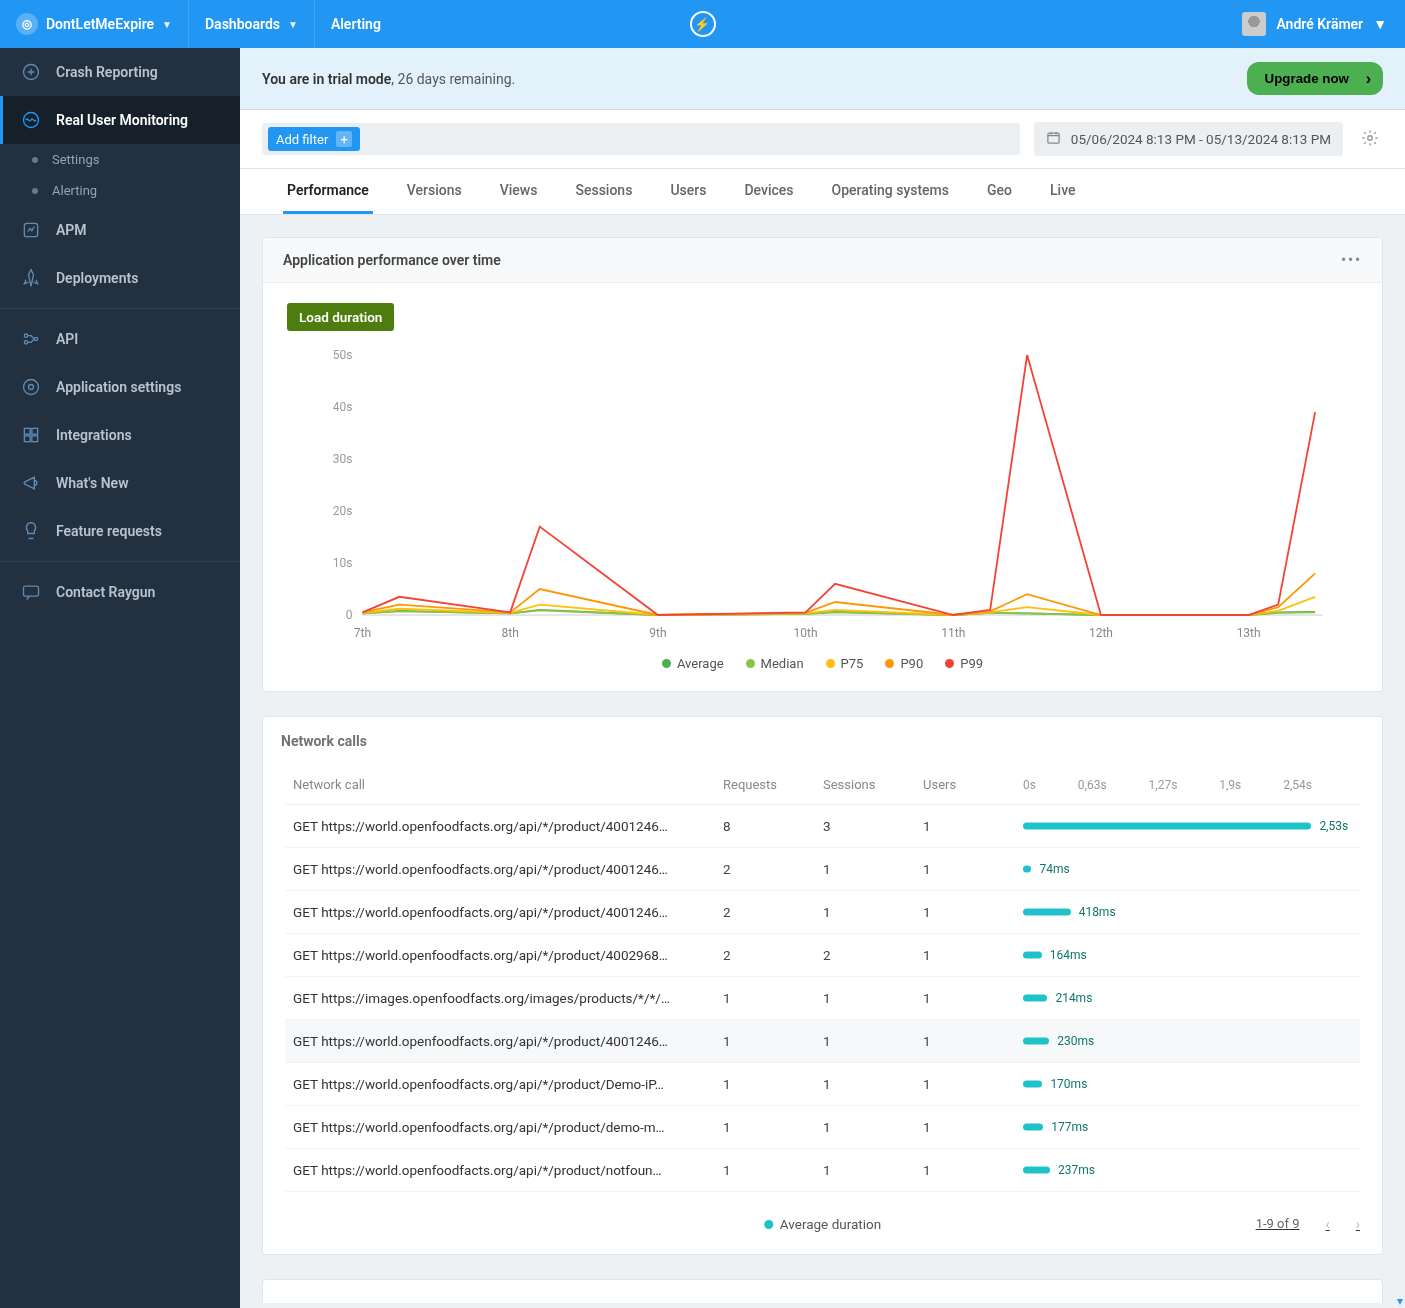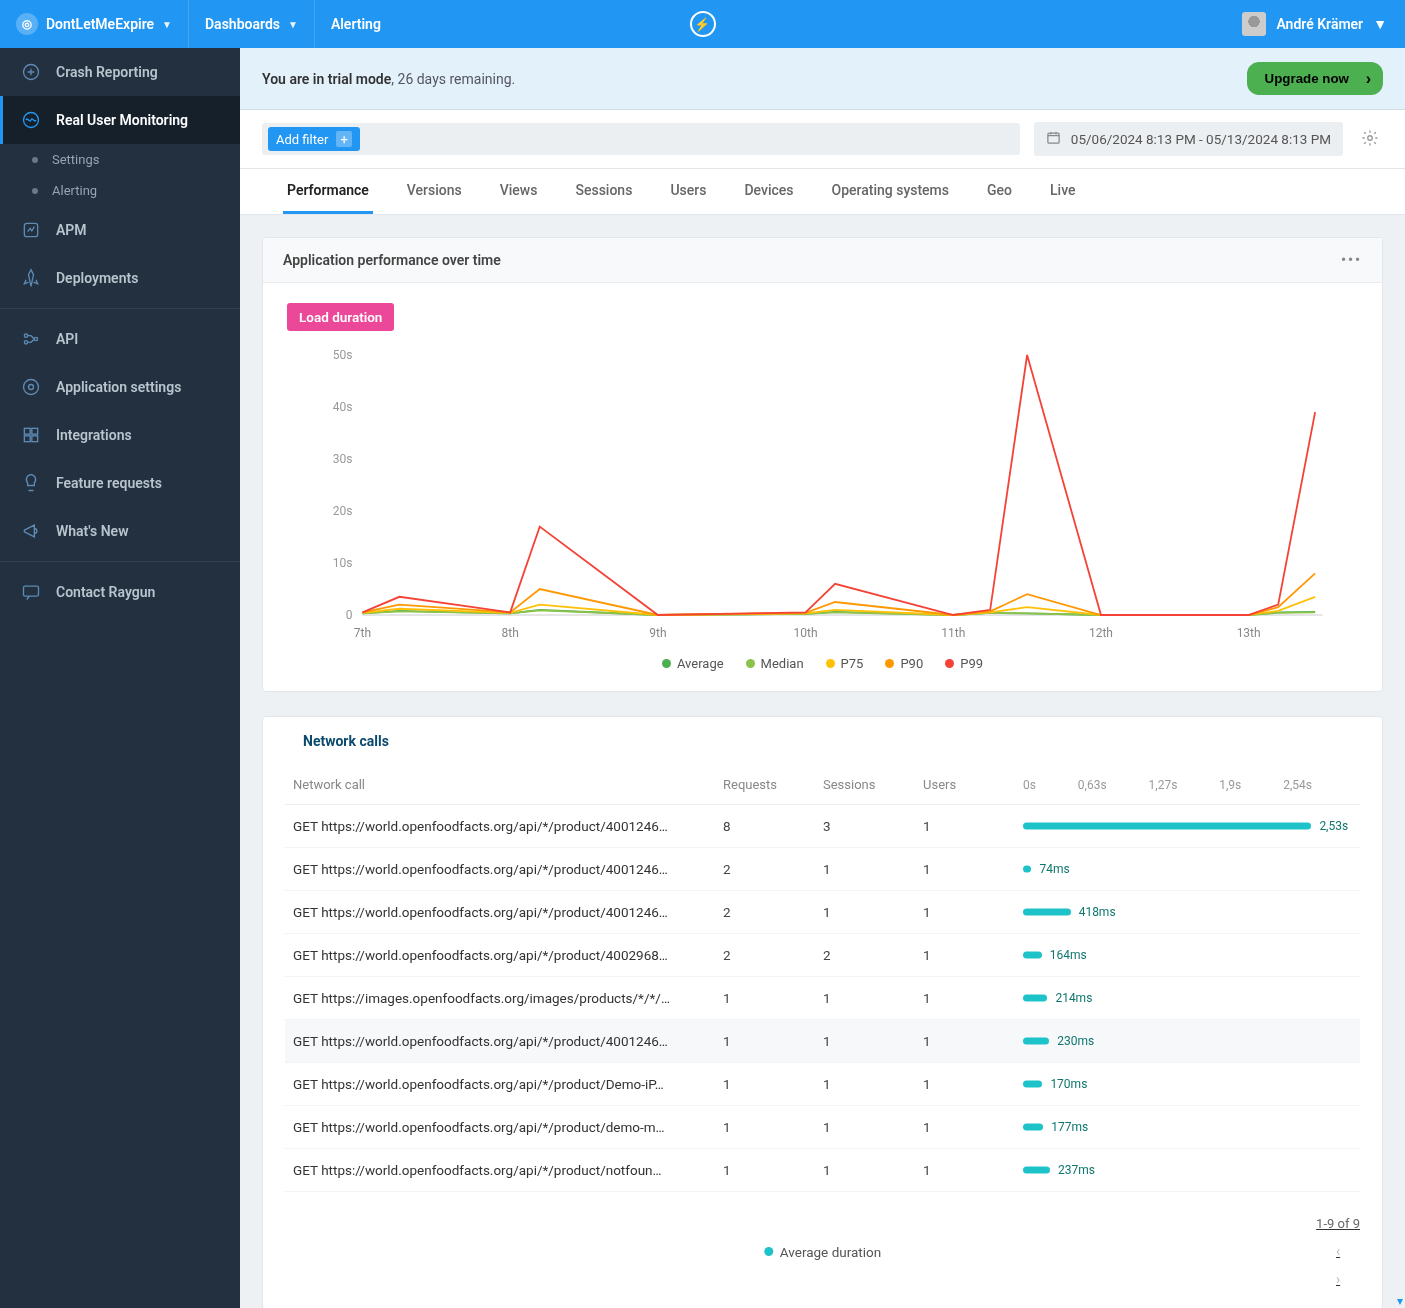--- a/index.html
+++ b/index.html
@@ -144,33 +144,33 @@
   }
   .panel-header {
     background:#f7f9fa; border-bottom:1px solid #e8ecef;
     padding:14px 20px; display:flex; align-items:center;
     font-weight:600; color:#444;
   }
   .panel-header .more { margin-left:auto; color:#888; cursor:pointer; letter-spacing:2px; font-weight:700; }
 
   .chart-wrap { padding:20px 24px 18px; }
   .badge-gray {
-    display:inline-block; background:#ec4899; color:#fff; font-weight:600;
+    display:inline-block; background:#4d7c0f; color:#fff; font-weight:600;
     padding:6px 12px; border-radius:3px; font-size:13.5px; margin-bottom:14px;
   }
   .chart-svg { width:100%; height:300px; }
   .legend-row {
     display:flex; justify-content:center; gap:22px; padding:8px 0 2px;
     font-size:13px; color:#555;
   }
   .legend-row span { display:flex; align-items:center; gap:6px; }
   .dot { width:9px; height:9px; border-radius:50%; display:inline-block; }
 
   
-  .net-head { padding:16px 40px; font-weight:700; color:#0c4a6e; }
+  .net-head { padding:16px 18px; font-weight:700; color:#737373; }
   .net-table { width:100%; padding:0 22px 10px; }
   .net-columns, .net-row {
     display:grid;
     grid-template-columns: 430px 100px 100px 100px 1fr;
     align-items:center; padding:12px 8px;
   }
   .net-columns { color:#888; font-size:13px; border-bottom:1px solid #eee; }
   .net-row { border-bottom:1px solid #f1f3f5; font-size:13.5px; color:#444; }
   .net-row.hl { background:#f6f8fa; }
   .net-call { white-space:nowrap; overflow:hidden; text-overflow:ellipsis; padding-right:14px; color:#333; }
@@ -187,21 +187,21 @@
     position:absolute; top:50%; transform:translateY(-50%);
     color:#0f766e; font-size:12px; white-space:nowrap;
   }
   .net-footer {
     display:flex; align-items:center; padding:14px 22px 22px; position:relative;text-decoration:underline;
   }
   .net-legend {
     position:absolute; left:50%; transform:translateX(-50%);
     display:flex; align-items:center; gap:7px; color:#555; font-size:13.5px;
   }
-  .pager { margin-left:auto; display:flex; align-items:center; gap:12px; color:#666; font-size:13px;flex-direction:column; }
+  .pager { margin-left:auto; display:flex; gap:26px; color:#666; font-size:13px; }
   .pager .nav { color:#bbb; cursor:pointer; font-size:14px; }
 
   
   .scroll-hint { position:absolute; right:0; top:0; width:17px; height:100%; background:transparent; }
   .scroll-hint::before { content:"▴"; position:absolute; top:0; right:2px; color:#2196f3; font-size:12px; }
   .scroll-hint::after { content:"▾"; position:absolute; bottom:0; right:2px; color:#2196f3; font-size:12px; }
 </style>
 </head>
 <body>
 
@@ -304,32 +304,32 @@
             <rect x="13" y="4" width="7" height="7"></rect>
             <rect x="4" y="13" width="7" height="7"></rect>
             <rect x="13" y="13" width="7" height="7"></rect>
           </svg>
         </span>
         <span>Integrations</span>
       </div>
       <div class="side-item">
         <span class="side-icon">
           <svg viewBox="0 0 24 24">
+            <path d="M4 11l12-6v14L4 13zM16 9a3 3 0 0 1 0 6"></path>
+          </svg>
+        </span>
+        <span>What's New</span>
+      </div>
+      <div class="side-item">
+        <span class="side-icon">
+          <svg viewBox="0 0 24 24">
             <path d="M12 2a6 6 0 0 0-4 10v3h8v-3a6 6 0 0 0-4-10zM9 21h6"></path>
           </svg>
         </span>
         <span>Feature requests</span>
-      </div>
-      <div class="side-item">
-        <span class="side-icon">
-          <svg viewBox="0 0 24 24">
-            <path d="M4 11l12-6v14L4 13zM16 9a3 3 0 0 1 0 6"></path>
-          </svg>
-        </span>
-        <span>What's New</span>
       </div>
     </div>
   <div class="side-sep"></div>
   <div id="side-3">
       <div class="side-item">
         <span class="side-icon">
           <svg viewBox="0 0 24 24">
             <rect x="3" y="5" width="18" height="12" rx="2"></rect>
             <path d="M7 21l3-4"></path>
           </svg>

